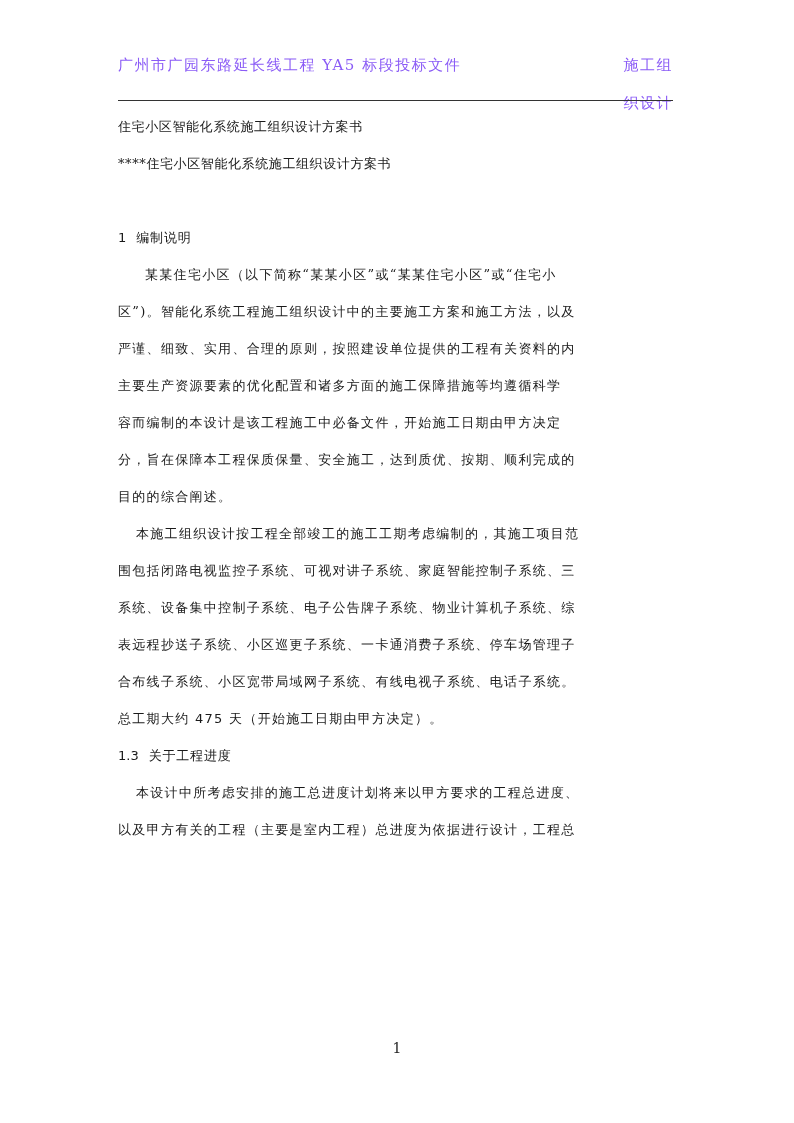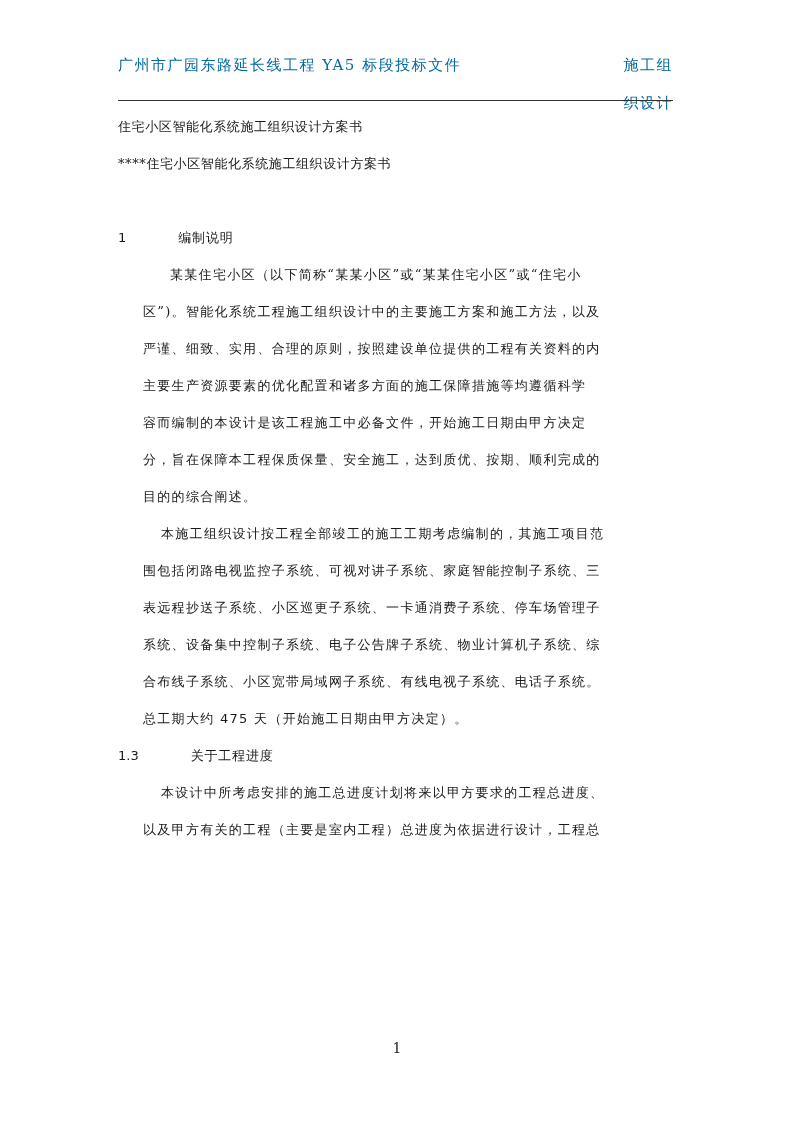--- a/index.html
+++ b/index.html
@@ -21,21 +21,21 @@
       width: 794px;
       height: 1123px;
     }
     
     .header {
       position: absolute;
       left: 118px;
       top: 56px;
       width: 555px;
       height: 46px;
-      color: #0369a1;
+      color: #8b5cf6;
       font-size: 15px;
       letter-spacing: 1.5px;
     }
     .header-left {
       position: absolute;
       left: 0;
       top: 0;
       white-space: nowrap;
     }
     .header-right {
@@ -68,21 +68,20 @@
       left: 118px;
       top: 108px;
       width: 560px;
       font-size: 13px;
       line-height: 37px;
     }
     .line {
       white-space: nowrap;
       height: 37px;
       letter-spacing: 1.3px;
-      margin-left: 25px;
     }
     .title-line {
       white-space: nowrap;
       height: 37px;
       letter-spacing: 0.6px;
     }
     .gap {
       height: 37px;
     }
     .heading {
@@ -90,21 +89,20 @@
       white-space: nowrap;
       height: 37px;
     }
     .heading .num {
       display: inline-block;
       margin-right: 10px;
     }
     .heading .txt {
       font-family: Liberation Mono, monospace;
       letter-spacing: 0.8px;
-      margin-left: 42px;
     }
     .indent-a { padding-left: 27px; }
     .indent-b { padding-left: 18px; }
     .sans-num {
       font-family: "DejaVu Sans", "Liberation Sans", sans-serif;
     }
     .page-number {
       position: absolute;
       left: 0;
       width: 794px;
@@ -141,22 +139,22 @@
       <div class="line">严谨、细致、实用、合理的原则，按照建设单位提供的工程有关资料的内</div>
       <div class="line">主要生产资源要素的优化配置和诸多方面的施工保障措施等均遵循科学</div>
       <div class="line">容而编制的本设计是该工程施工中必备文件，开始施工日期由甲方决定</div>
       <div class="line">分，旨在保障本工程保质保量、安全施工，达到质优、按期、顺利完成的</div>
       <div class="line">目的的综合阐述。</div>
     </div>
 
     <div>
       <div class="line indent-b">本施工组织设计按工程全部竣工的施工工期考虑编制的，其施工项目范</div>
       <div class="line">围包括闭路电视监控子系统、可视对讲子系统、家庭智能控制子系统、三</div>
+      <div class="line">系统、设备集中控制子系统、电子公告牌子系统、物业计算机子系统、综</div>
       <div class="line">表远程抄送子系统、小区巡更子系统、一卡通消费子系统、停车场管理子</div>
-      <div class="line">系统、设备集中控制子系统、电子公告牌子系统、物业计算机子系统、综</div>
       <div class="line">合布线子系统、小区宽带局域网子系统、有线电视子系统、电话子系统。</div>
       <div class="line"><span>总工期大约 </span><span class="sans-num">475</span><span> 天（开始施工日期由甲方决定）。</span></div>
     </div>
 
     <div class="heading">
       <span class="num">1.3</span><span class="txt">关于工程进度</span>
     </div>
     <div>
       <div class="line indent-b">本设计中所考虑安排的施工总进度计划将来以甲方要求的工程总进度、</div>
       <div class="line">以及甲方有关的工程（主要是室内工程）总进度为依据进行设计，工程总</div>

